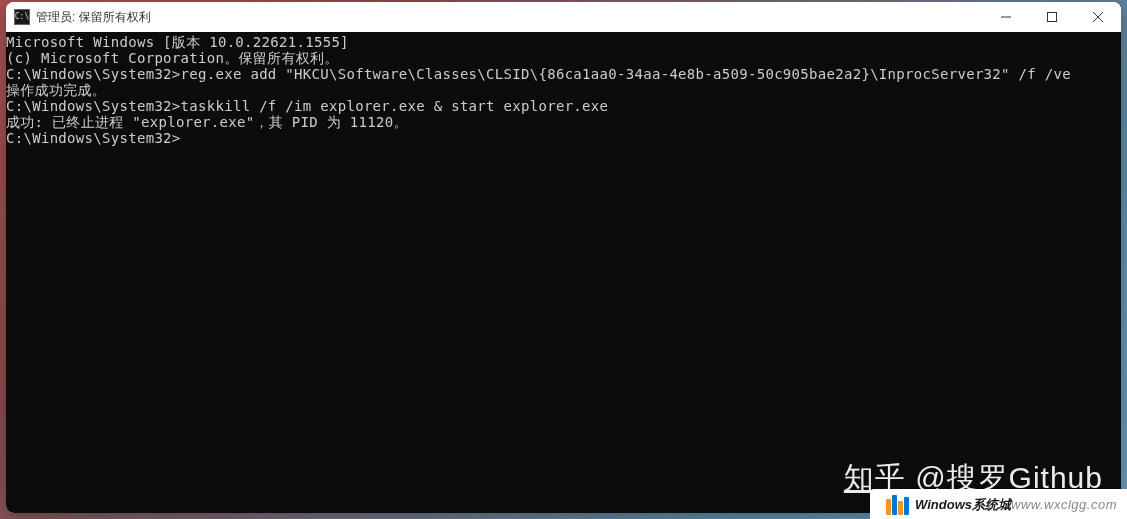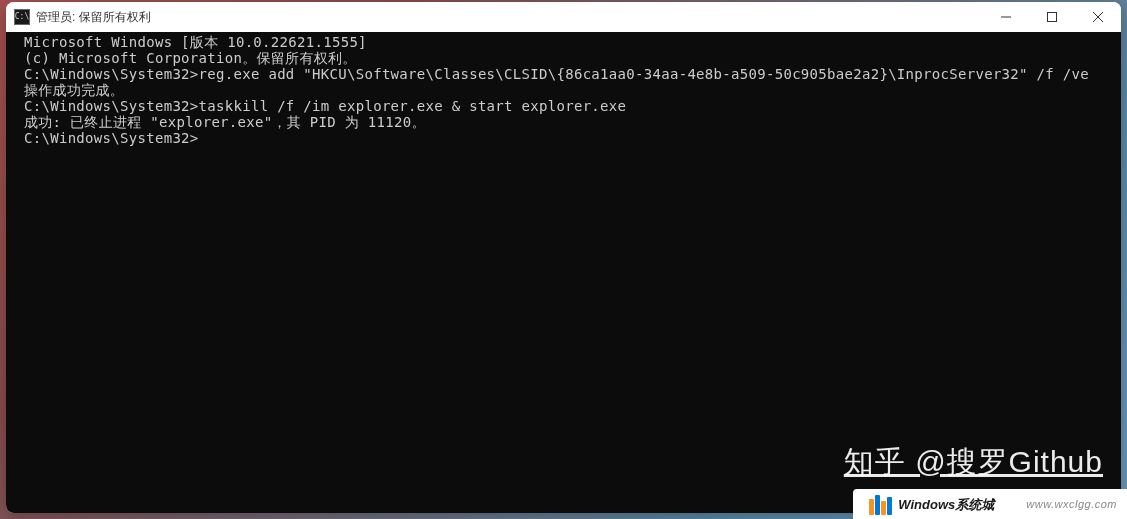--- a/index.html
+++ b/index.html
@@ -77,33 +77,33 @@
       width: 10px;
       height: 10px;
     }
     .terminal {
       flex: 1;
       background: #0c0c0c;
       color: #cccccc;
       font-family: "NSimSun", "SimSun", "Consolas", monospace;
       font-size: 14px;
       line-height: 16px;
-      padding: 2px 0 0 18px;
+      padding: 2px 0 0 0;
       white-space: pre;
       overflow: hidden;
       letter-spacing: 0.3px;
       position: relative;
     }
     .prompt-line {
       display: block;
     }
     .watermark-overlay {
       position: absolute;
       right: 24px;
-      bottom: 36px;
+      bottom: 20px;
       color: rgba(255,255,255,0.92);
       font-size: 30px;
       font-weight: 500;
       font-family: "Microsoft YaHei", sans-serif;
       letter-spacing: 1px;
       pointer-events: none;
       text-decoration: underline;
     }
     .corner-badge {
       position: absolute;
@@ -136,25 +136,24 @@
       line-height: 1.1;
       font-style: italic;
     }
     .badge-main {
       font-size: 13px;
       font-weight: bold;
       color: #1a1a1a;
       font-family: "Microsoft YaHei", sans-serif;
     }
     .badge-sub {
-      font-size: 11px;
+      font-size: 13px;
       color: #888;
       font-family: Arial, sans-serif;
       letter-spacing: 0.5px;
-      margin-left: 32px;
     }
   </style>
 </head>
 <body>
 
 <div class="window">
   <div class="titlebar">
     <div class="app-icon">
       <span class="app-icon-inner">C:\</span>
     </div>

